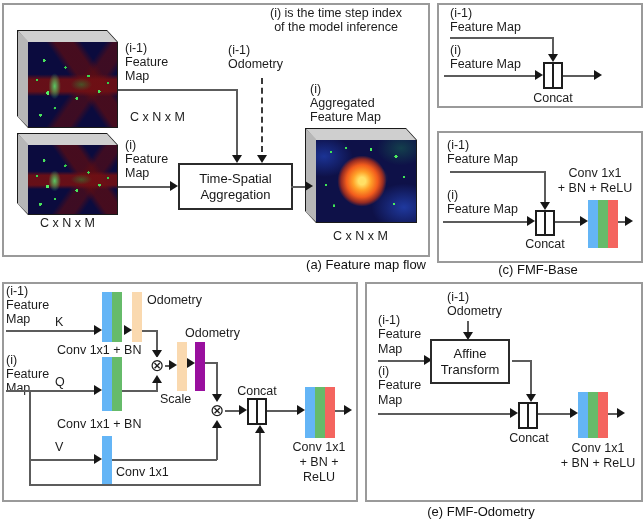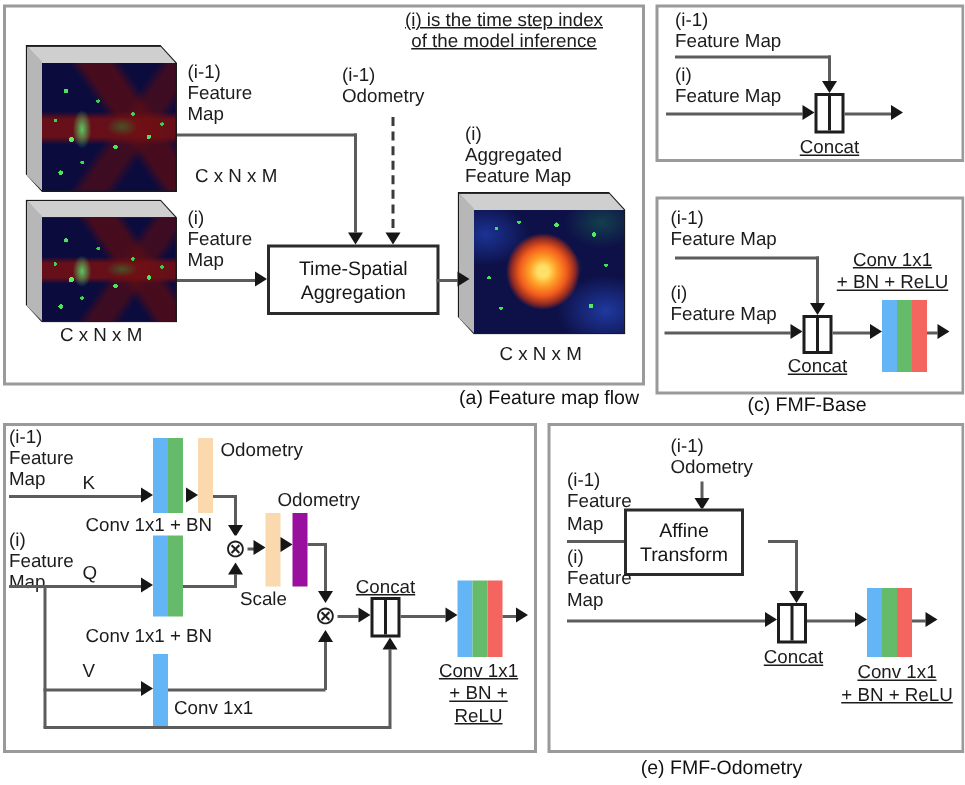--- a/index.html
+++ b/index.html
@@ -1,20 +1,20 @@
 <!DOCTYPE html>
 <html><head>
 <meta charset="utf-8">
 <style>
   html,body{margin:0;padding:0;background:#fff;}
   #fig{position:relative;width:643px;height:523px;background:#fff;
        font-family:"Liberation Sans",sans-serif;color:#1c1c1c;overflow:hidden;}
   .panel{position:absolute;border:2px solid #9a9a9a;background:#fff;}
   .t{position:absolute;font-size:12.5px;line-height:13px;white-space:nowrap;color:#1c1c1c;}
-  .tc{position:absolute;font-size:12.5px;line-height:15px;text-align:center;color:#1c1c1c;text-decoration:underline;}
+  .tc{position:absolute;font-size:12.5px;line-height:15px;text-align:center;color:#1c1c1c;}
   .cap{position:absolute;font-size:13px;text-align:center;color:#111;}
   .wh{position:absolute;height:2px;background:#5c5c5c;}
   .wv{position:absolute;width:2px;background:#5c5c5c;}
   .wdash{position:absolute;width:0;border-left:2px dashed #3a3a3a;}
   .ar{position:absolute;width:0;height:0;border:5px solid transparent;border-right:0;border-left:8px solid #161616;}
   .ad{position:absolute;width:0;height:0;border:5px solid transparent;border-bottom:0;border-top:8px solid #161616;}
   .au{position:absolute;width:0;height:0;border:5px solid transparent;border-top:0;border-bottom:8px solid #161616;}
   .bar{position:absolute;}
   .blue{background:#64B5F6;} .green{background:#66BB6A;} .red{background:#F4655F;}
   .peach{background:#FAD9AF;} .purple{background:#990F9E;}
@@ -251,21 +251,21 @@
 
   <div class="t" style="left:447px;top:291px;">(i-1)</div>
   <div class="t" style="left:447px;top:305px;">Odometry</div>
   <div class="wv" style="left:467px;top:321px;height:11px;"></div>
   <div class="ad" style="left:463px;top:332px;"></div>
   <div class="t" style="left:378px;top:314px;">(i-1)</div>
   <div class="t" style="left:378px;top:328px;">Feature</div>
   <div class="t" style="left:378px;top:343px;">Map</div>
   <div class="wh" style="left:378px;top:360px;width:46px;"></div>
   <div class="ar" style="left:424px;top:355px;"></div>
-  <div class="obox" style="left:416px;top:339px;width:76px;height:41px;">
+  <div class="obox" style="left:430px;top:339px;width:76px;height:41px;">
     <span>Affine</span>
     <span>Transform</span>
   </div>
   <div class="t" style="left:378px;top:365px;">(i)</div>
   <div class="t" style="left:378px;top:379px;">Feature</div>
   <div class="t" style="left:378px;top:394px;">Map</div>
   <div class="wh" style="left:378px;top:413px;width:132px;"></div>
   <div class="ar" style="left:510px;top:408px;"></div>
   <div class="wh" style="left:512px;top:360px;width:20px;"></div>
   <div class="wv" style="left:530px;top:360px;height:34px;"></div>

